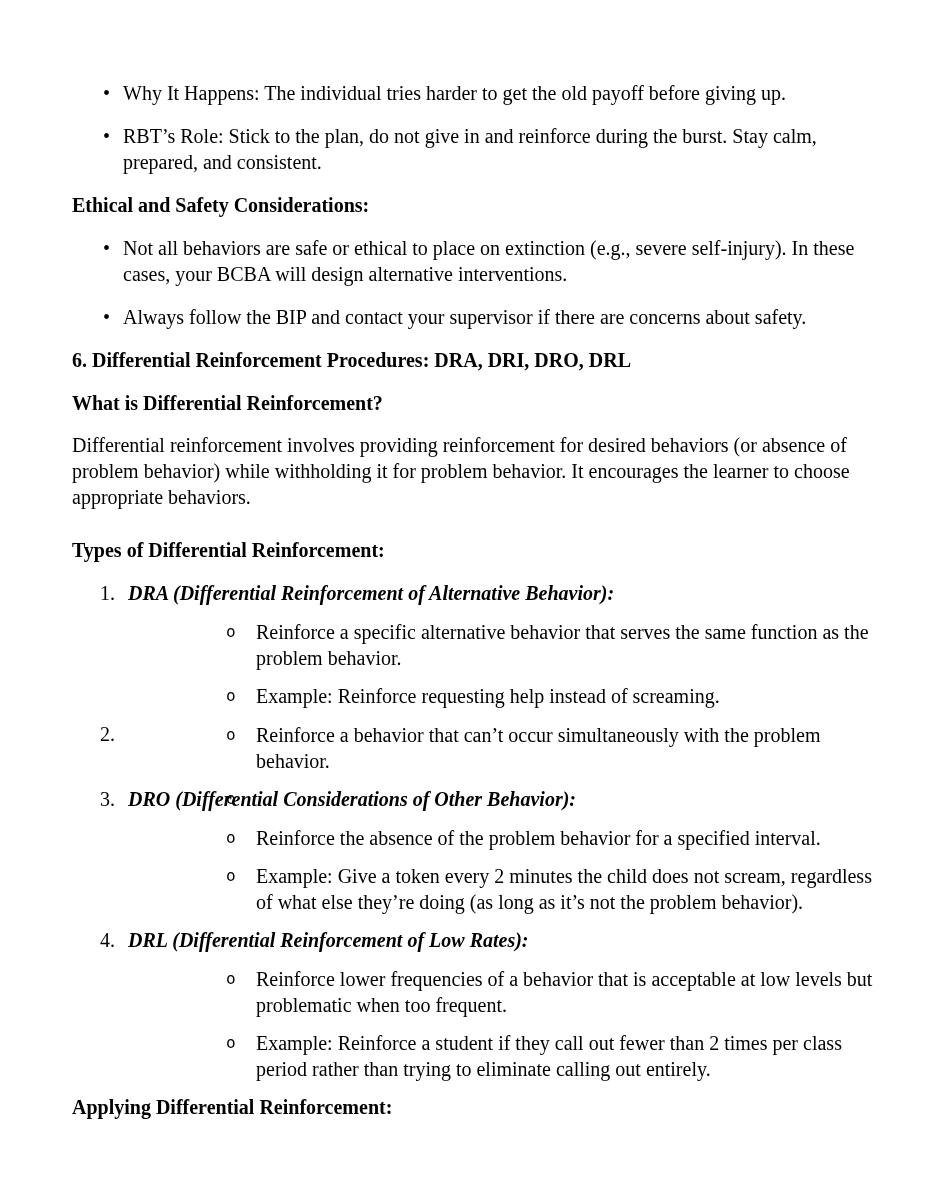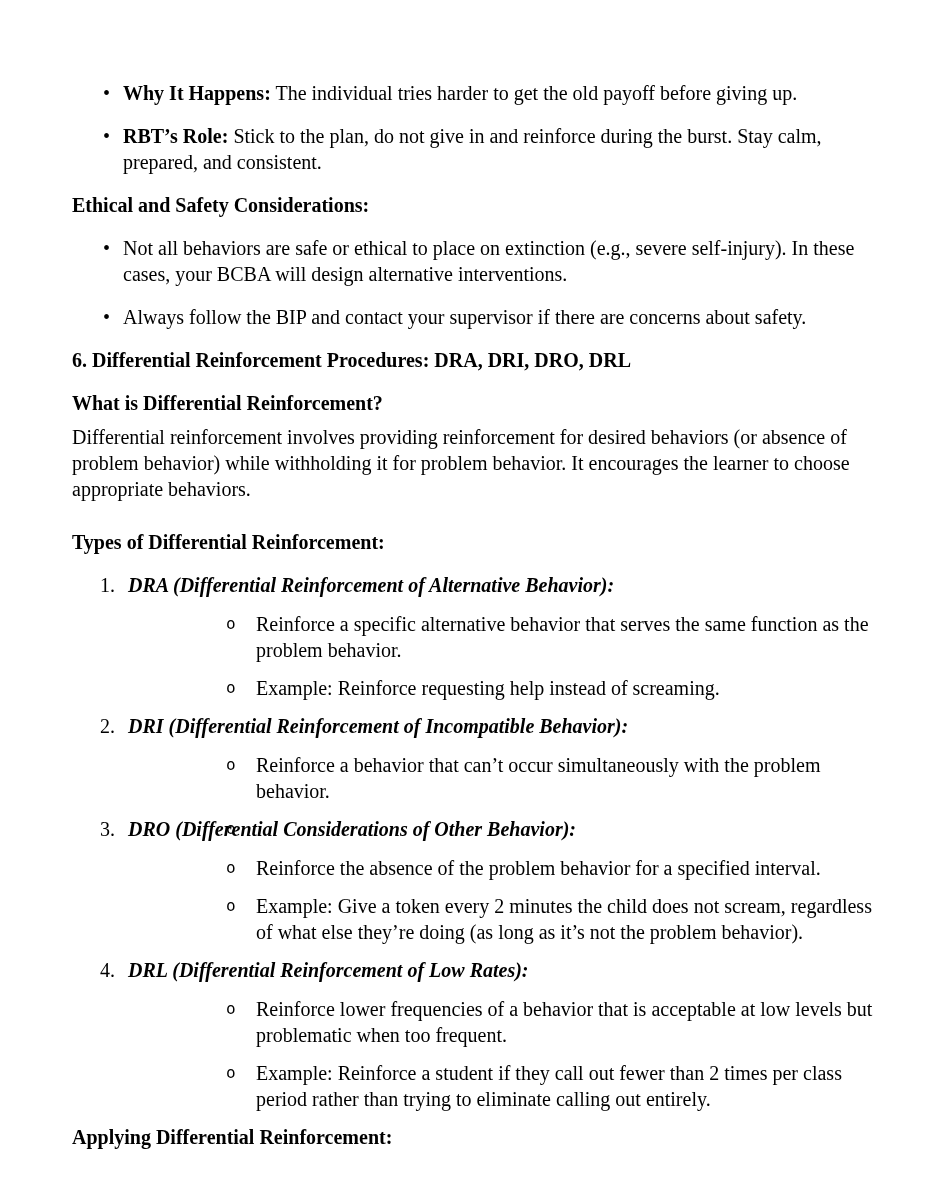--- a/index.html
+++ b/index.html
@@ -26,40 +26,40 @@
   .li1 > .marker { position: absolute; left: 31px; top: 0; }
   .ln  { padding-left: 56px; margin-bottom: 13px; }
   .ln > .marker { position: absolute; left: 28px; top: 0; font-weight: normal; }
   .ln .txt { font-weight: bold; font-style: italic; }
   .li2 { padding-left: 184px; margin-bottom: 12px; }
   .li2 > .marker {
     position: absolute; left: 154px; top: 0;
     font-family: "DejaVu Sans Mono", monospace;
     font-size: 16px;
   }
-  .tight { margin-bottom: 8px; }
-  b { font-weight: bold; }
+  .tight { margin-bottom: 16px; }
+  b { font-weight: normal; }
 </style>
 </head>
 <body>
 
 <div class="page">
     <div class="block li1"><span class="marker">•</span><b>Why It Happens:</b><span class="txt"> The individual tries harder to get the old payoff before giving up.</span></div>
     <div class="block li1"><span class="marker">•</span><b>RBT’s Role:</b><span class="txt"> Stick to the plan, do not give in and reinforce during the burst. Stay calm, prepared, and consistent.</span></div>
     <div class="block h"><span class="txt">Ethical and Safety Considerations:</span></div>
     <div class="block li1"><span class="marker">•</span><span class="txt">Not all behaviors are safe or ethical to place on extinction (e.g., severe self-injury). In these cases, your BCBA will design alternative interventions.</span></div>
     <div class="block li1"><span class="marker">•</span><span class="txt">Always follow the BIP and contact your supervisor if there are concerns about safety.</span></div>
     <div class="block h"><span class="txt">6. Differential Reinforcement Procedures: DRA, DRI, DRO, DRL</span></div>
     <div class="block h tight"><span class="txt">What is Differential Reinforcement?</span></div>
     <div class="block p"><span class="txt">Differential reinforcement involves providing reinforcement for desired behaviors (or absence of problem behavior) while withholding it for problem behavior. It encourages the learner to choose appropriate behaviors.</span></div>
     <div class="block h"><span class="txt">Types of Differential Reinforcement:</span></div>
     <div class="block ln"><span class="marker">1.</span><span class="txt">DRA (Differential Reinforcement of Alternative Behavior):</span></div>
     <div class="block li2"><span class="marker">o</span><span class="txt">Reinforce a specific alternative behavior that serves the same function as the problem behavior.</span></div>
     <div class="block li2"><span class="marker">o</span><span class="txt">Example: Reinforce requesting help instead of screaming.</span></div>
-    <div class="block ln"><span class="marker">2.</span><span class="txt">DRI (Differential Reinforcement of Incompatible Behavior):</span></div>
+    <div class="block ln"><span class="marker">2.</span></div>
     <div class="block li2"><span class="marker">o</span><span class="txt">Reinforce a behavior that can’t occur simultaneously with the problem behavior.</span></div>
     <div class="block li2"><span class="marker">o</span></div>
     <div class="block ln"><span class="marker">3.</span><span class="txt">DRO (Differential Considerations of Other Behavior):</span></div>
     <div class="block li2"><span class="marker">o</span><span class="txt">Reinforce the absence of the problem behavior for a specified interval.</span></div>
     <div class="block li2"><span class="marker">o</span><span class="txt">Example: Give a token every 2 minutes the child does not scream, regardless of what else they’re doing (as long as it’s not the problem behavior).</span></div>
     <div class="block ln"><span class="marker">4.</span><span class="txt">DRL (Differential Reinforcement of Low Rates):</span></div>
     <div class="block li2"><span class="marker">o</span><span class="txt">Reinforce lower frequencies of a behavior that is acceptable at low levels but problematic when too frequent.</span></div>
     <div class="block li2"><span class="marker">o</span><span class="txt">Example: Reinforce a student if they call out fewer than 2 times per class period rather than trying to eliminate calling out entirely.</span></div>
     <div class="block h"><span class="txt">Applying Differential Reinforcement:</span></div>
   </div>

